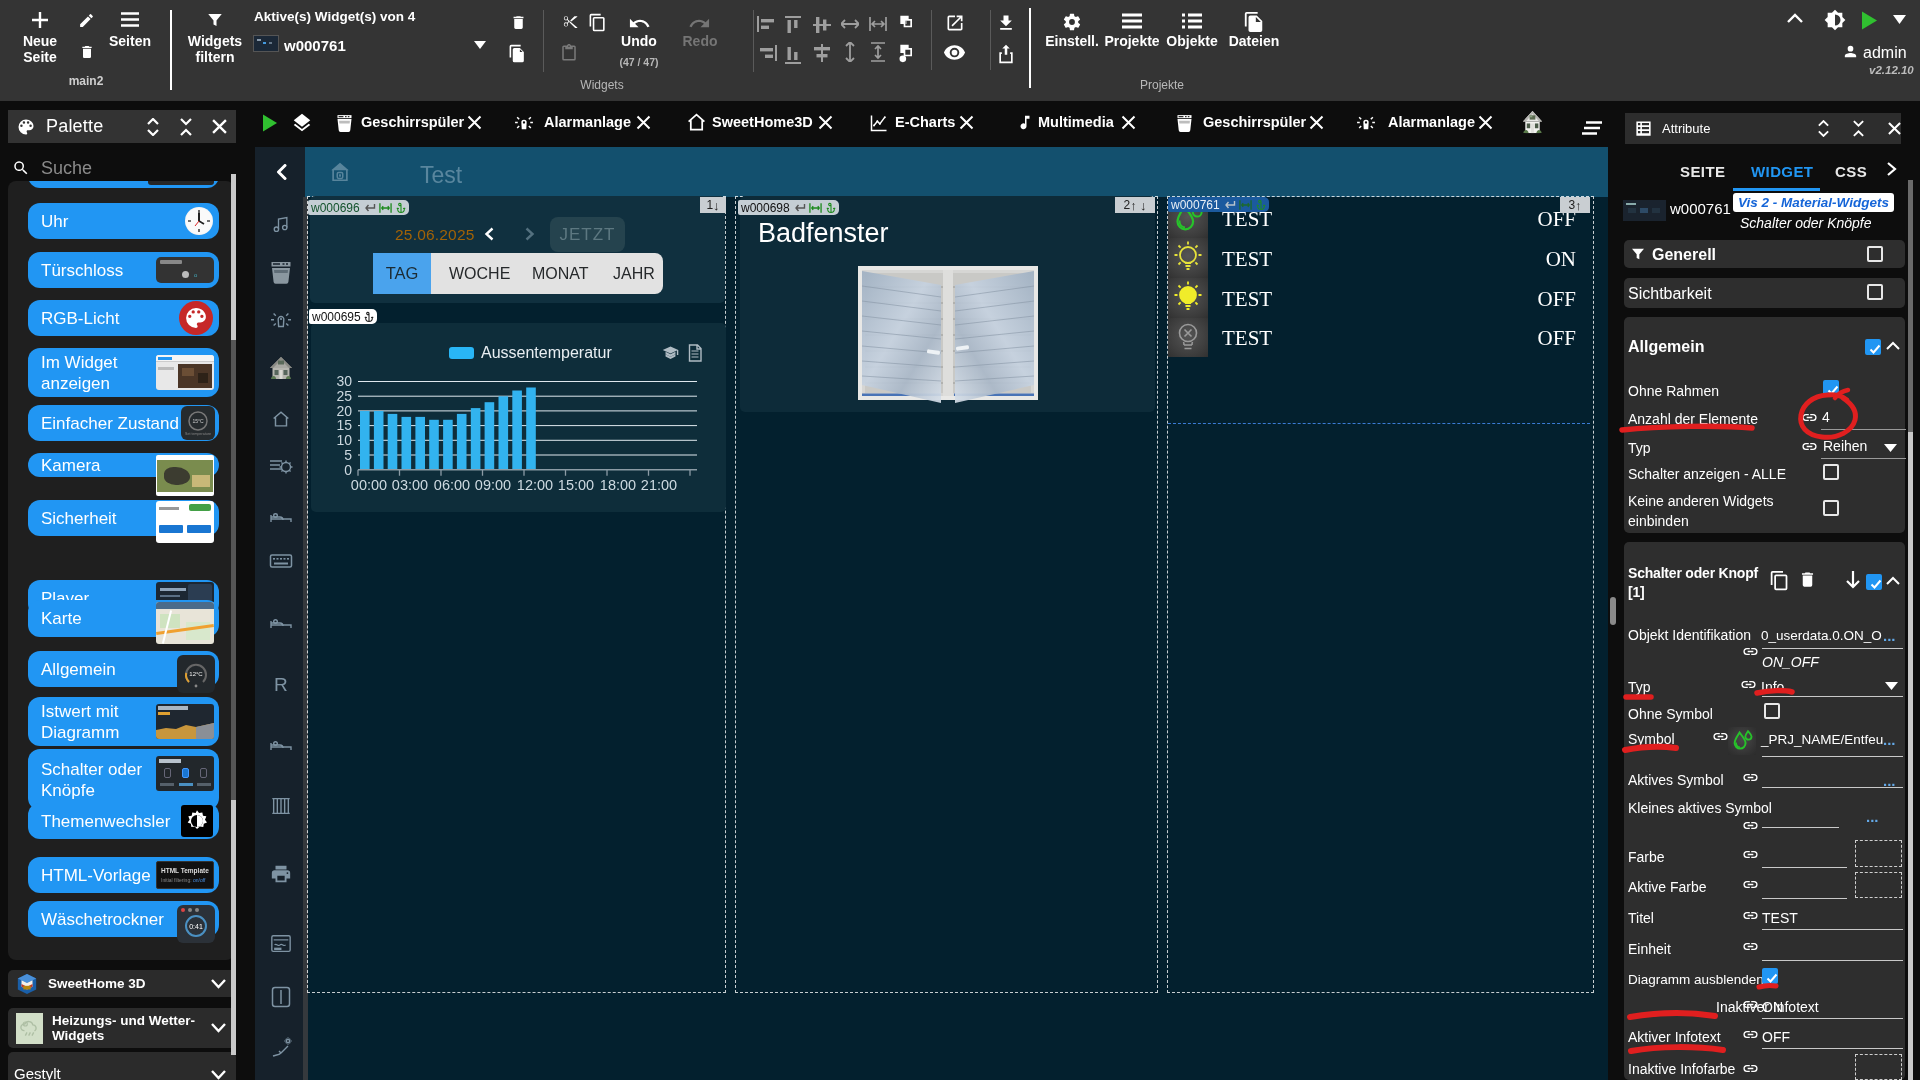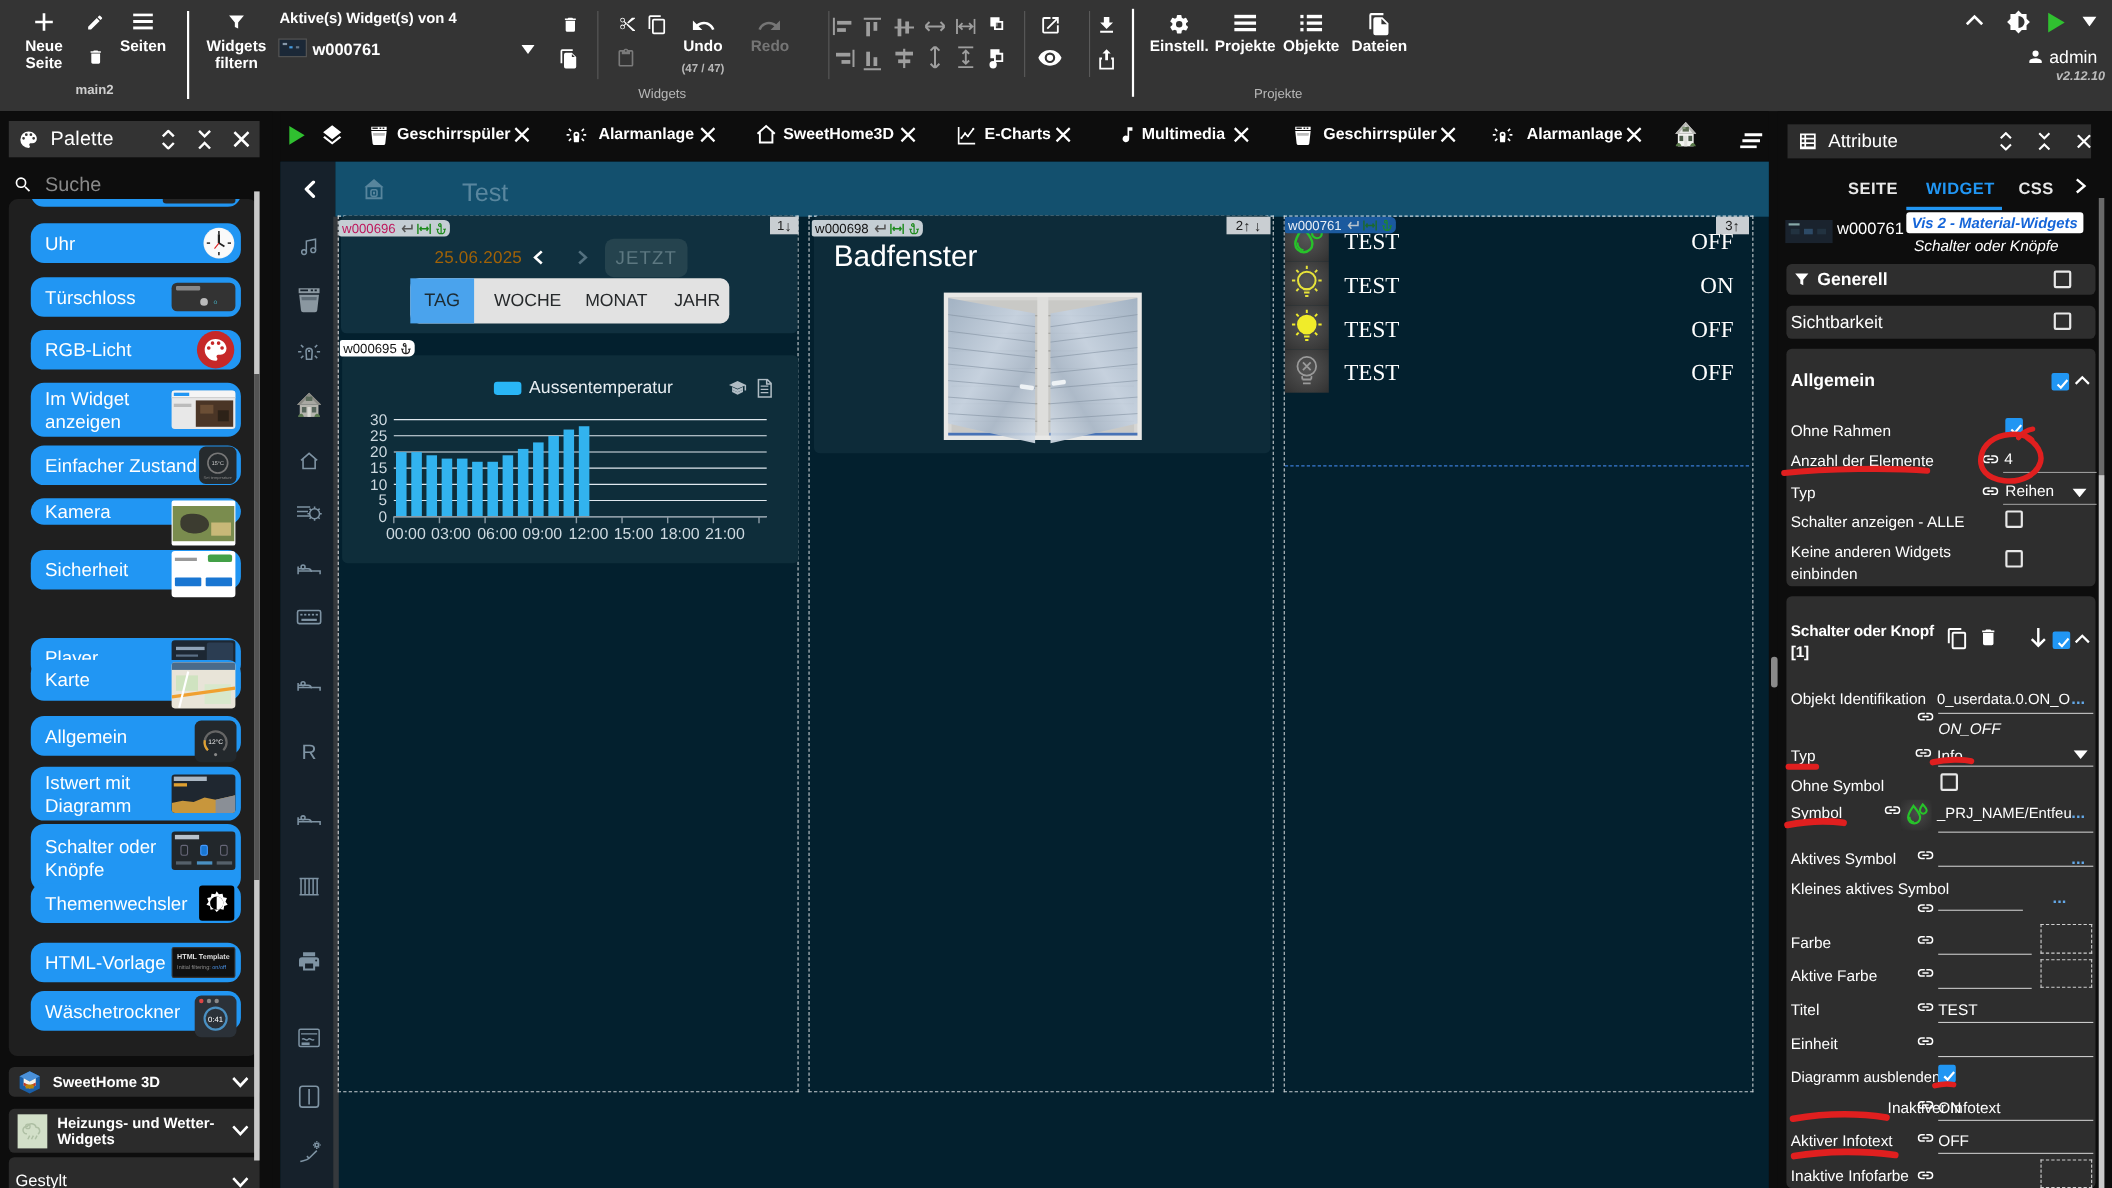--- a/index.html
+++ b/index.html
@@ -607,21 +607,21 @@
       <path d="M19 1.5v1M19 7.5v1M15.5 5h1M21.5 5h1M16.8 2.8l.7.7M20.5 6.5l.7.7M16.8 7.2l.7-.7M20.5 3.5l.7-.7"></path>
     </g>
   </svg>
 
 <div class="abs" style="left:303px;top:197px;width:5px;height:883px;background:#35393d"></div>
 <div class="col" style="left:307px;top:196px;width:419px;height:797px"></div>
 <div class="col" style="left:735px;top:196px;width:423px;height:797px"></div>
 <div class="col" style="left:1167px;top:196px;width:427px;height:797px"></div>
 
 <div class="card" style="left:310px;top:196px;width:415px;height:107px"></div>
-<div class="wlabel" style="left:308px;top:200px;height:15px;background:#c5ced4;color:#be185d;border-radius:2px 5px 5px 2px;font-size:12px">w000696&nbsp;<svg width="13" height="10" viewBox="0 0 13 10">
+<div class="wlabel" style="left:308px;top:200px;height:15px;background:#c5ced4;color:#14532d;border-radius:2px 5px 5px 2px;font-size:12px">w000696&nbsp;<svg width="13" height="10" viewBox="0 0 13 10">
       <path d="M11.5 1v4H3M5.5 2 3 5l2.5 3" stroke="#555" stroke-width="1.4" fill="none"></path>
     </svg>&nbsp;<svg width="13" height="10" viewBox="0 0 14 10">
       <path d="M1 0v10M13 0v10M3 5h8M4.5 3 3 5l1.5 2M9.5 3 11 5l-1.5 2" stroke="#1c8a1c" stroke-width="1.4" fill="none"></path>
     </svg>&nbsp;<svg width="10" height="13" viewBox="0 0 12 14">
       <path d="M6 3.5v9M6 3.5a1.4 1.4 0 1 1 0-.1M2 8.5c0 3 2 4.5 4 4.5s4-1.5 4-4.5M2 8.5 1 7.5M2 8.5l1.5-.5M10 8.5l1-1M10 8.5l-1.5-.5" stroke="#1c8a1c" stroke-width="1.3" fill="none"></path>
     </svg></div>
 <div class="abs" style="left:700px;top:197px;width:26px;height:16px;background:#c9ced2;color:#222;font-size:12px;display:flex;align-items:center;justify-content:center;z-index:5">1<span style="font-size:13px">↓</span></div>
 <div class="abs" style="left:395px;top:226px;font-size:15.5px;color:#a16207;letter-spacing:.2px">25.06.2025</div>
 <svg class="abs" style="left:484px;top:227px" width="10" height="14" viewBox="0 0 10 14">
     <path d="M8.5 1.5 2.5 7l6 5.5" stroke="#fff" stroke-width="2.4" fill="none"></path>
@@ -789,21 +789,21 @@
 <div class="abs" style="left:1480px;top:247px;width:96px;font-size:21px;color:#fff;text-align:right;font-family:'Liberation Serif',serif">ON</div>
 <div class="abs" style="left:1480px;top:287px;width:96px;font-size:21px;color:#fff;text-align:right;font-family:'Liberation Serif',serif">OFF</div>
 <div class="abs" style="left:1480px;top:326px;width:96px;font-size:21px;color:#fff;text-align:right;font-family:'Liberation Serif',serif">OFF</div>
 <div class="abs" style="left:1168px;top:423px;width:422px;border-top:1.5px dashed #3a7bd5"></div>
 
 <div id="rp"></div>
 <div class="rphead">
   <svg style="margin-left:9px" width="19" height="19" viewBox="0 0 24 24">
       <path fill="#fff" d="M3 3h18v18H3V3zm2 2v3h3V5H5zm5 0v3h9V5h-9zm-5 5v3h3v-3H5zm5 0v3h9v-3h-9zm-5 5v3h3v-3H5zm5 0v3h9v-3h-9z"></path>
     </svg>
-  <span style="font-size:17px;margin-left:9px">Attribute</span>
+  <span style="font-size:13px;margin-left:9px">Attribute</span>
   <svg style="position:absolute;left:192px" width="13" height="17" viewBox="0 0 14 18">
       <path d="M2 6 7 1l5 5M2 12l5 5 5-5" stroke="#fff" stroke-width="2" fill="none"></path>
     </svg>
   <svg style="position:absolute;left:227px" width="13" height="17" viewBox="0 0 14 18">
       <path d="M2 1l5 5 5-5M2 17l5-5 5 5" stroke="#fff" stroke-width="2" fill="none"></path>
     </svg>
   <svg style="position:absolute;left:263px" width="13" height="13" viewBox="0 0 14 14">
       <path d="M1 1l12 12M13 1 1 13" stroke="#fff" stroke-width="2.2" fill="none"></path>
     </svg>
 </div>

